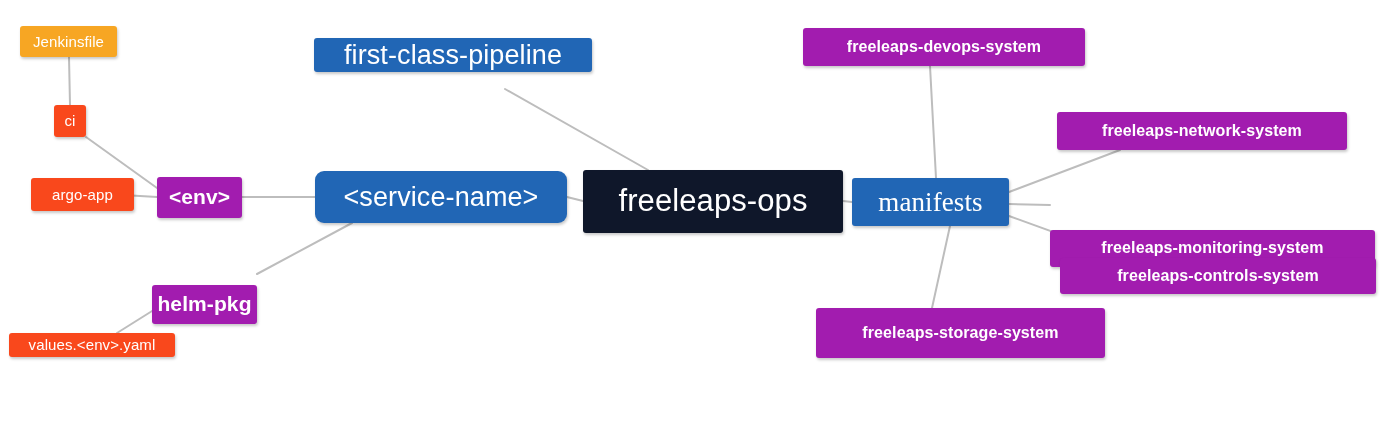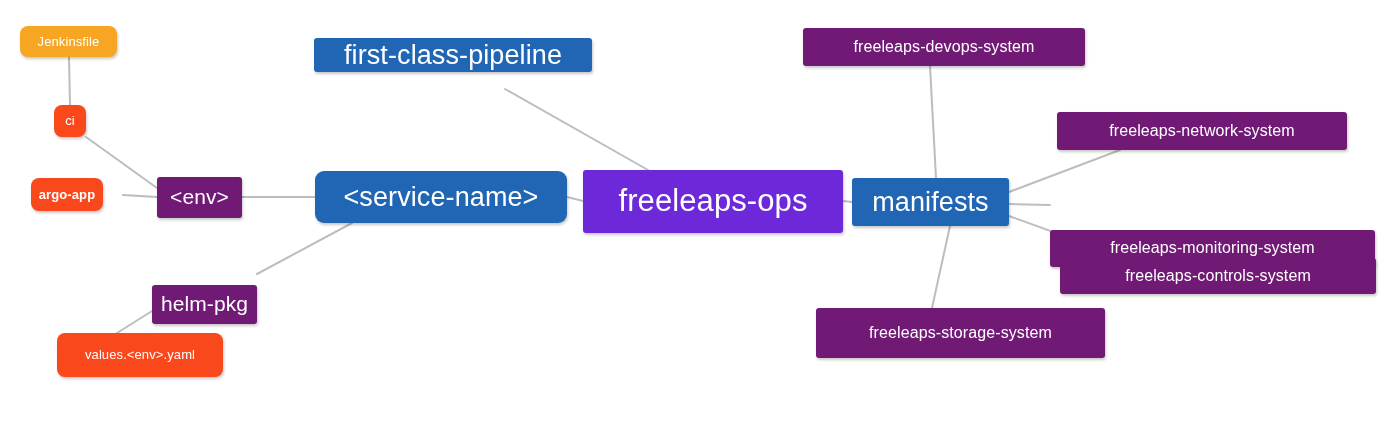--- a/index.html
+++ b/index.html
@@ -34,32 +34,32 @@
     align-items: center;
     justify-content: center;
     color: #ffffff;
     border-radius: 3px;
     white-space: nowrap;
     box-shadow: 1px 2px 3px rgba(0,0,0,0.22);
     line-height: 1.05;
     letter-spacing: 0.1px;
   }
   
-  .c-root   { background: #6d28d9; }
+  .c-root   { background: #0f172a; }
   .c-blue   { background: #2166b5; }
-  .c-green  { background: #701a75; }
+  .c-green  { background: #a21caf; font-weight: bold; }
   .c-red    { background: #f9481c; }
   .c-orange { background: #f7a623; }
 
   
   .s-root   { font-size: 31px; }
   .s-l1     { font-size: 27px; }
   .s-l2     { font-size: 21px; }
   .s-l3     { font-size: 16px; }
-  .s-l4     { font-size: 13px; border-radius: 8px; }
+  .s-l4     { font-size: 15px; }
 </style>
 </head>
 <body>
 
 <div id="canvas">
 
   <svg id="edges" viewBox="0 0 1390 421" xmlns="http://www.w3.org/2000/svg">
       <line x1="583" y1="201" x2="567" y2="197" stroke="#bdbdbd" stroke-width="2" stroke-linecap="round"></line>
       <line x1="505" y1="89" x2="648" y2="170" stroke="#bdbdbd" stroke-width="2" stroke-linecap="round"></line>
       <line x1="843" y1="201" x2="852" y2="202" stroke="#bdbdbd" stroke-width="2" stroke-linecap="round"></line>
@@ -73,27 +73,27 @@
       <line x1="1009" y1="192" x2="1120" y2="150" stroke="#bdbdbd" stroke-width="2" stroke-linecap="round"></line>
       <line x1="1009" y1="204" x2="1050" y2="205" stroke="#bdbdbd" stroke-width="2" stroke-linecap="round"></line>
       <line x1="1009" y1="216" x2="1125" y2="258" stroke="#bdbdbd" stroke-width="2" stroke-linecap="round"></line>
       <line x1="950" y1="226" x2="932" y2="308" stroke="#bdbdbd" stroke-width="2" stroke-linecap="round"></line>
     </svg>
 
   <div id="node-layer">
       <div class="node c-root s-root" style="left: 583px; top: 170px; width: 260px; height: 63px;">freeleaps-ops</div>
       <div class="node c-blue s-l1" style="left: 315px; top: 171px; width: 252px; height: 52px; border-radius: 9px;">&lt;service-name&gt;</div>
       <div class="node c-blue s-l1" style="left: 314px; top: 38px; width: 278px; height: 34px;">first-class-pipeline</div>
-      <div class="node c-blue s-l1" style="left: 852px; top: 178px; width: 157px; height: 48px;">manifests</div>
+      <div class="node c-blue s-l1" style="left: 852px; top: 178px; width: 157px; height: 48px; font-family: Liberation Serif, serif;">manifests</div>
       <div class="node c-green s-l2" style="left: 157px; top: 177px; width: 85px; height: 41px;">&lt;env&gt;</div>
       <div class="node c-green s-l2" style="left: 152px; top: 257px; width: 105px; height: 39px; margin-top: 28px;">helm-pkg</div>
       <div class="node c-green s-l3" style="left: 803px; top: 28px; width: 282px; height: 38px;">freeleaps-devops-system</div>
       <div class="node c-green s-l3" style="left: 1057px; top: 112px; width: 290px; height: 38px;">freeleaps-network-system</div>
       <div class="node c-green s-l3" style="left: 1050px; top: 187px; width: 325px; height: 37px; margin-top: 43px;">freeleaps-monitoring-system</div>
       <div class="node c-green s-l3" style="left: 1060px; top: 258px; width: 316px; height: 36px;">freeleaps-controls-system</div>
       <div class="node c-green s-l3" style="left: 816px; top: 308px; width: 289px; height: 50px;">freeleaps-storage-system</div>
       <div class="node c-orange s-l4" style="left: 20px; top: 26px; width: 97px; height: 31px;">Jenkinsfile</div>
       <div class="node c-red s-l4" style="left: 54px; top: 105px; width: 32px; height: 32px;">ci</div>
-      <div class="node c-red s-l4" style="left: 31px; top: 178px; width: 72px; height: 33px; font-weight: bold;">argo-app</div>
-      <div class="node c-red s-l4" style="left: 9px; top: 333px; width: 166px; height: 44px; margin-left: 48px;">values.&lt;env&gt;.yaml</div>
+      <div class="node c-red s-l4" style="left: 31px; top: 178px; width: 103px; height: 33px;">argo-app</div>
+      <div class="node c-red s-l4" style="left: 9px; top: 333px; width: 166px; height: 24px;">values.&lt;env&gt;.yaml</div>
     </div>
 
 </div>
 
 </body></html>

